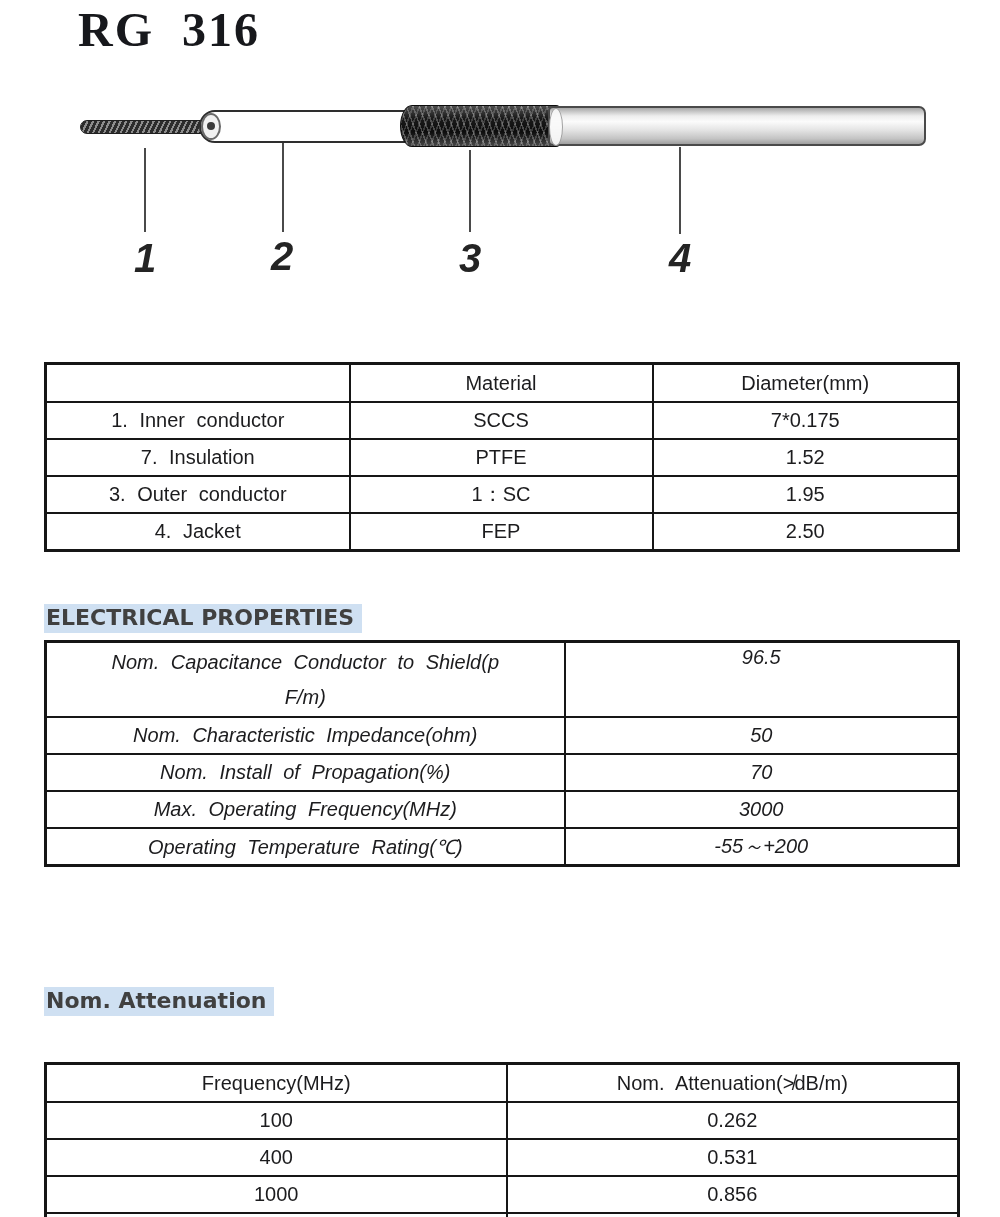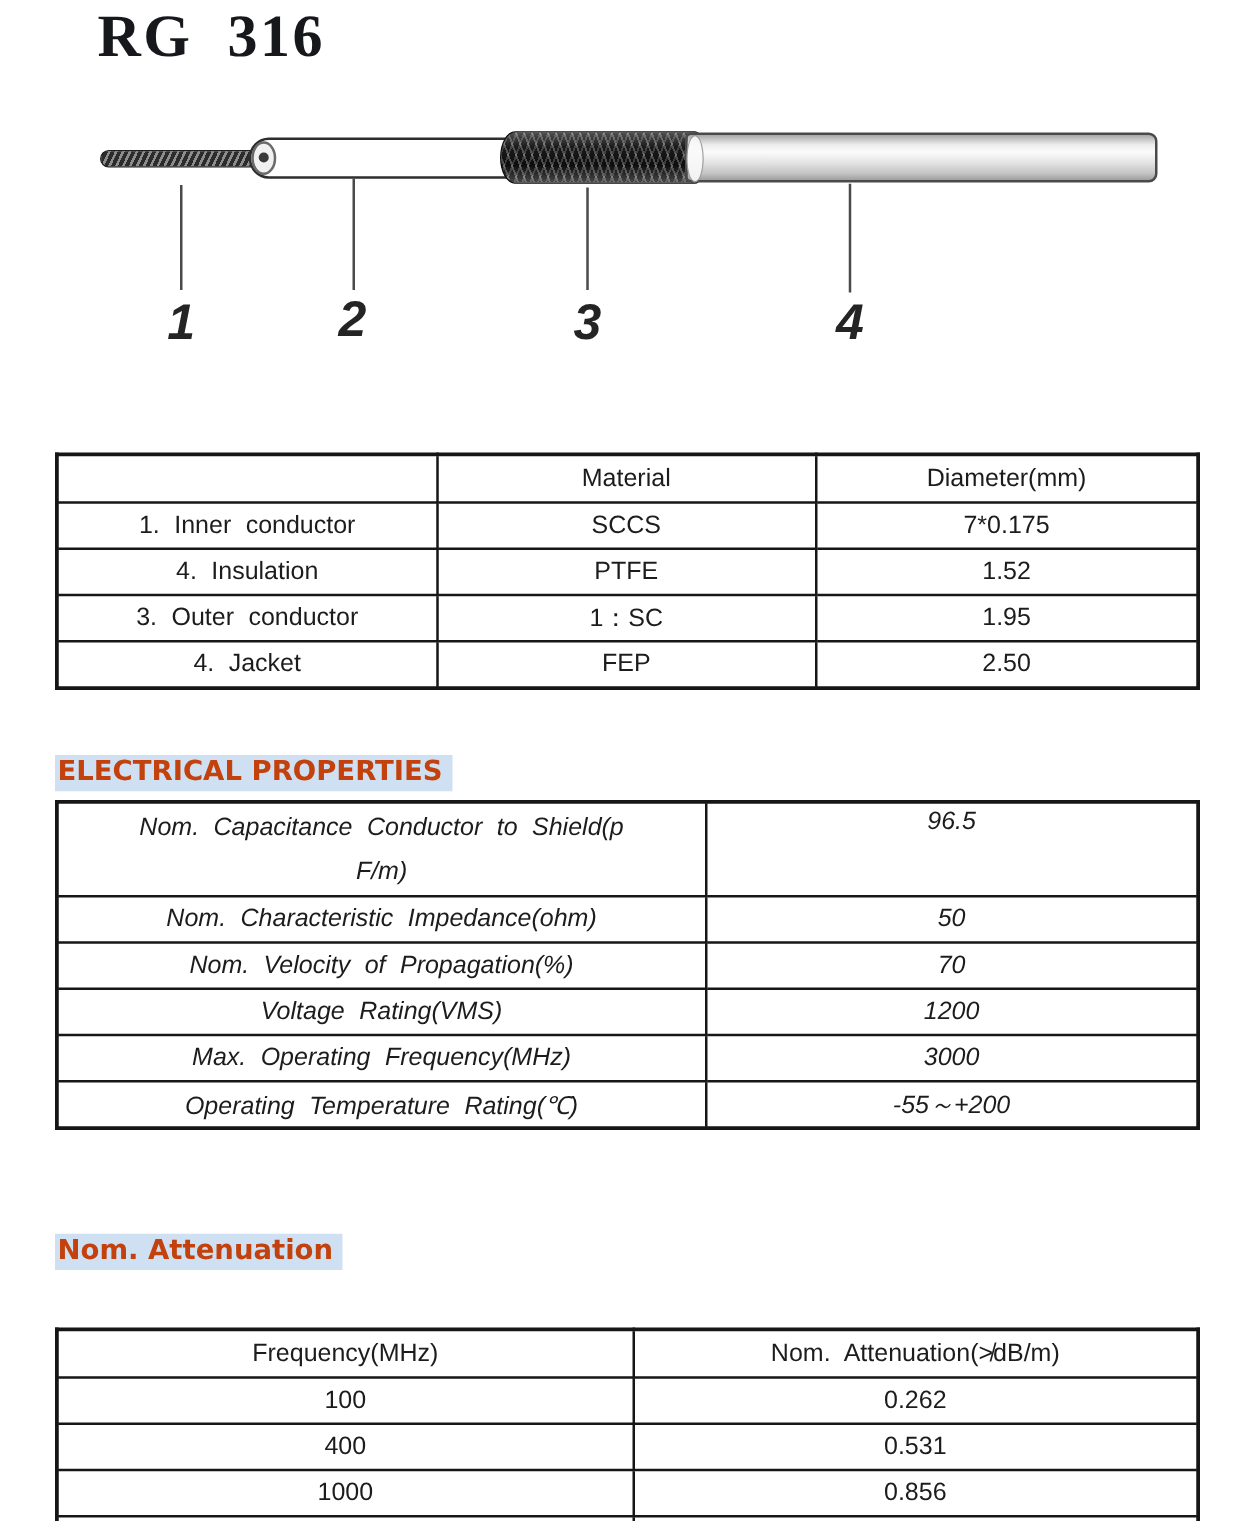--- a/index.html
+++ b/index.html
@@ -65,21 +65,21 @@
     font-family:"Liberation Sans", sans-serif;
   }
   #pnum-1 { left:115px; top:236px; }
   #pnum-2 { left:252px; top:234px; }
   #pnum-3 { left:440px; top:236px; }
   #pnum-4 { left:650px; top:236px; }
 
   
   .section-heading {
     position:absolute; font-family:"DejaVu Sans", sans-serif; font-weight:bold;
-    font-size:22px; color:#c2410c; background:var(--highlight,#cfe0f2);
+    font-size:22px; color:#404040; background:var(--highlight,#cfe0f2);
     padding:1px 8px 2px 2px; line-height:1.2;
   }
   #elec-heading  { left:44px; top:604px; }
   #atten-heading { left:44px; top:987px; }
 
   
   table {
     position:absolute; border-collapse:collapse; table-layout:fixed;
     font-size:20px; word-spacing:6px; text-align:center; color:var(--text,#1c1c1e);
     border:3px solid var(--table_border,#161616);
@@ -141,21 +141,21 @@
       <td></td>
       <td>Material</td>
       <td>Diameter(mm)</td>
     </tr>
     <tr>
       <td>1. Inner conductor</td>
       <td>SCCS</td>
       <td>7*0.175</td>
     </tr>
     <tr>
-      <td>4. Insulation</td>
+      <td>7. Insulation</td>
       <td>PTFE</td>
       <td>1.52</td>
     </tr>
     <tr>
       <td>3. Outer conductor</td>
       <td>1：SC</td>
       <td>1.95</td>
     </tr>
     <tr>
       <td>4. Jacket</td>
@@ -176,26 +176,22 @@
         <tr class="tall">
       <td class="pre">Nom. Capacitance Conductor to Shield(p
 F/m)</td>
       <td class="vtop">96.5</td>
     </tr>
     <tr>
       <td>Nom. Characteristic Impedance(ohm)</td>
       <td>50</td>
     </tr>
     <tr>
-      <td>Nom. Velocity of Propagation(%)</td>
+      <td>Nom. Install of Propagation(%)</td>
       <td>70</td>
-    </tr>
-    <tr>
-      <td>Voltage Rating(VMS)</td>
-      <td>1200</td>
     </tr>
     <tr>
       <td>Max. Operating Frequency(MHz)</td>
       <td>3000</td>
     </tr>
     <tr>
       <td>Operating Temperature Rating(℃)</td>
       <td>-55～+200</td>
     </tr>
   </tbody>

